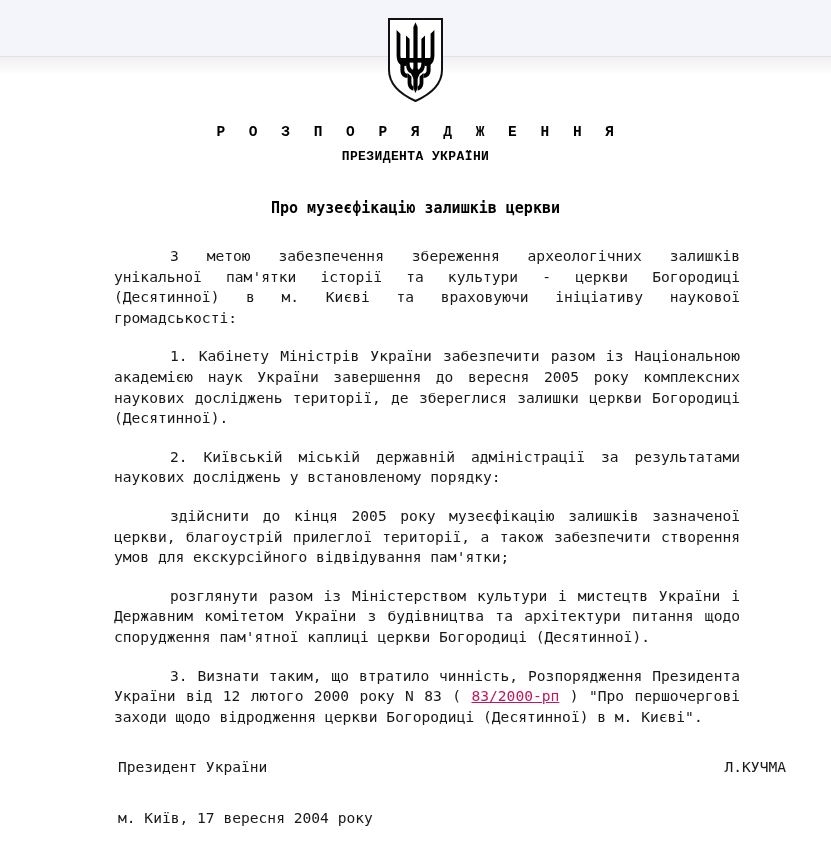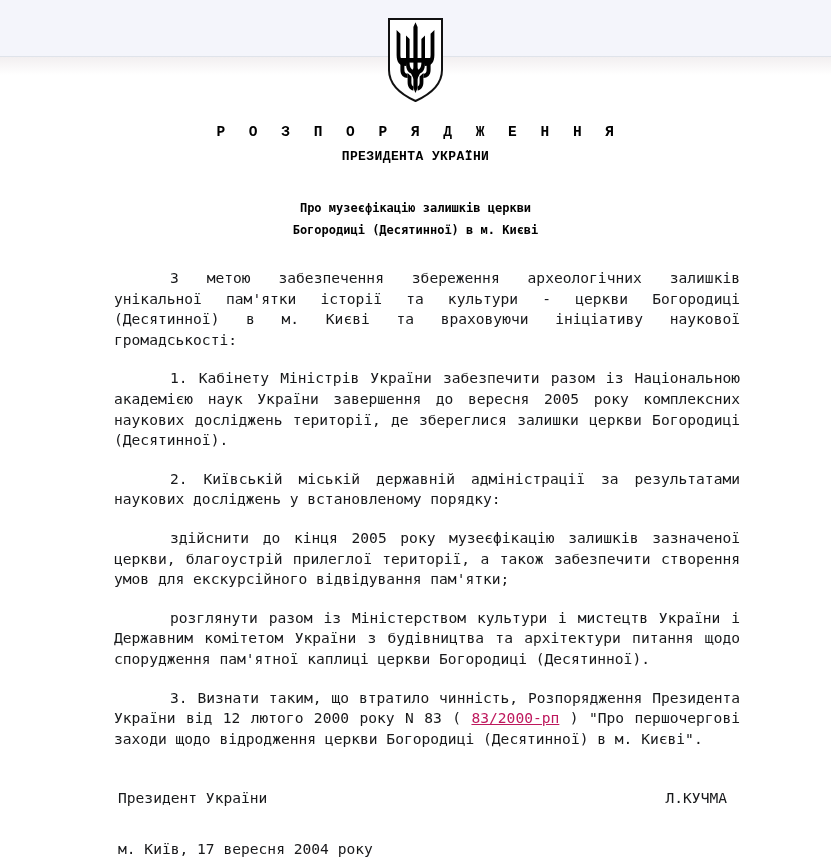--- a/index.html
+++ b/index.html
@@ -70,21 +70,21 @@
     font-size: 13px;
     letter-spacing: 0.4px;
     line-height: 20px;
     margin-top: 5px;
     color: #000000;
   }
 
   .doc-subject {
     text-align: center;
     font-weight: bold;
-    font-size: 12px;
+    font-size: 15px;
     line-height: 22px;
     color: #000000;
     margin-top: 30px;
   }
   .doc-subject div { white-space: pre; }
 
   .body-area {
     margin-top: 27px;
     padding-left: 114px;
     padding-right: 91px;
@@ -105,30 +105,30 @@
 
   a.doclink {
     color: #be185d;
     text-decoration: underline;
   }
 
   
   .sign-block {
     margin-top: 30px;
     padding-left: 118px;
-    padding-right: 104px;
+    padding-right: 45px;
     font-size: 14.6px;
     line-height: 20.6px;
     display: flex;
     justify-content: space-between;
     align-items: baseline;
     color: #17181a;
   }
   .sign-title { white-space: pre; }
-  .sign-name { white-space: pre; margin-top: 9px; }
+  .sign-name { white-space: pre; }
 
   .place-block {
     margin-top: 29px;
     padding-left: 118px;
     font-size: 14.6px;
     line-height: 21px;
     color: #17181a;
   }
   .place-line { white-space: pre; }
 </style>
@@ -179,21 +179,20 @@
 
 <div id="page">
 
   <div class="head-block">
     <div class="doc-kind">Р О З П О Р Я Д Ж Е Н Н Я</div>
     <div class="doc-authority">ПРЕЗИДЕНТА УКРАЇНИ</div>
   </div>
 
   <div class="doc-subject">
     <div>Про музеєфікацію залишків церкви</div>
-    <div>Богородиці (Десятинної) в м. Києві</div>
   </div>
 
   <div class="body-area">
 
     <p class="para">З метою забезпечення збереження археологічних залишків унікальної пам'ятки історії та культури - церкви Богородиці (Десятинної) в м. Києві та враховуючи ініціативу наукової громадськості:</p>
 
     <p class="para">1. Кабінету Міністрів України забезпечити разом із Національною академією наук України завершення до вересня 2005 року комплексних наукових досліджень території, де збереглися залишки церкви Богородиці (Десятинної).</p>
 
     <p class="para">2. Київській міській державній адміністрації за результатами наукових досліджень у встановленому порядку:</p>
 

